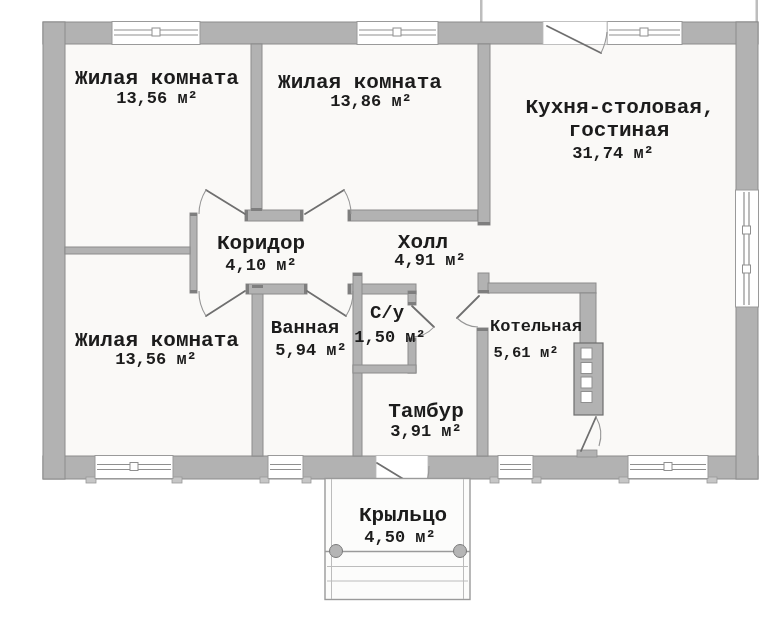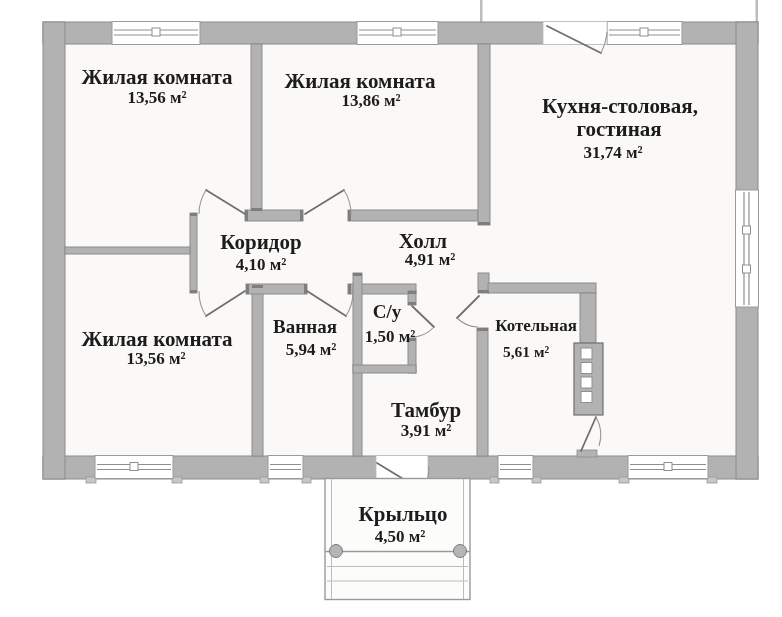--- a/index.html
+++ b/index.html
@@ -1,17 +1,17 @@
 <!DOCTYPE html>
 <html><head>
 <meta charset="utf-8">
 <style>
   html,body{margin:0;padding:0;background:#ffffff;}
   .stage{position:relative;width:782px;height:617px;background:#ffffff;overflow:hidden;
-         font-family:Liberation Serif, serif;}
+         font-family:Liberation Mono, monospace;}
   svg{position:absolute;left:0;top:0;}
   .wall{fill:#b2b2b2;stroke:#8c8c8c;stroke-width:1;}
   .cap{fill:#7e7e7e;}
   .floor{fill:#faf9f7;}
   .win{fill:#ffffff;stroke:#9a9a9a;stroke-width:1;}
   .winline{stroke:#8f8f8f;stroke-width:1.2;fill:none;}
   .tick{fill:#ffffff;stroke:#8f8f8f;stroke-width:1;}
   .sill{fill:#c6c6c6;stroke:#9a9a9a;stroke-width:0.8;}
   .opening{fill:#ffffff;stroke:#b9b9b9;stroke-width:0.8;}
   .leaf{stroke:#6f6f6f;stroke-width:1.8;fill:none;stroke-linecap:round;}

